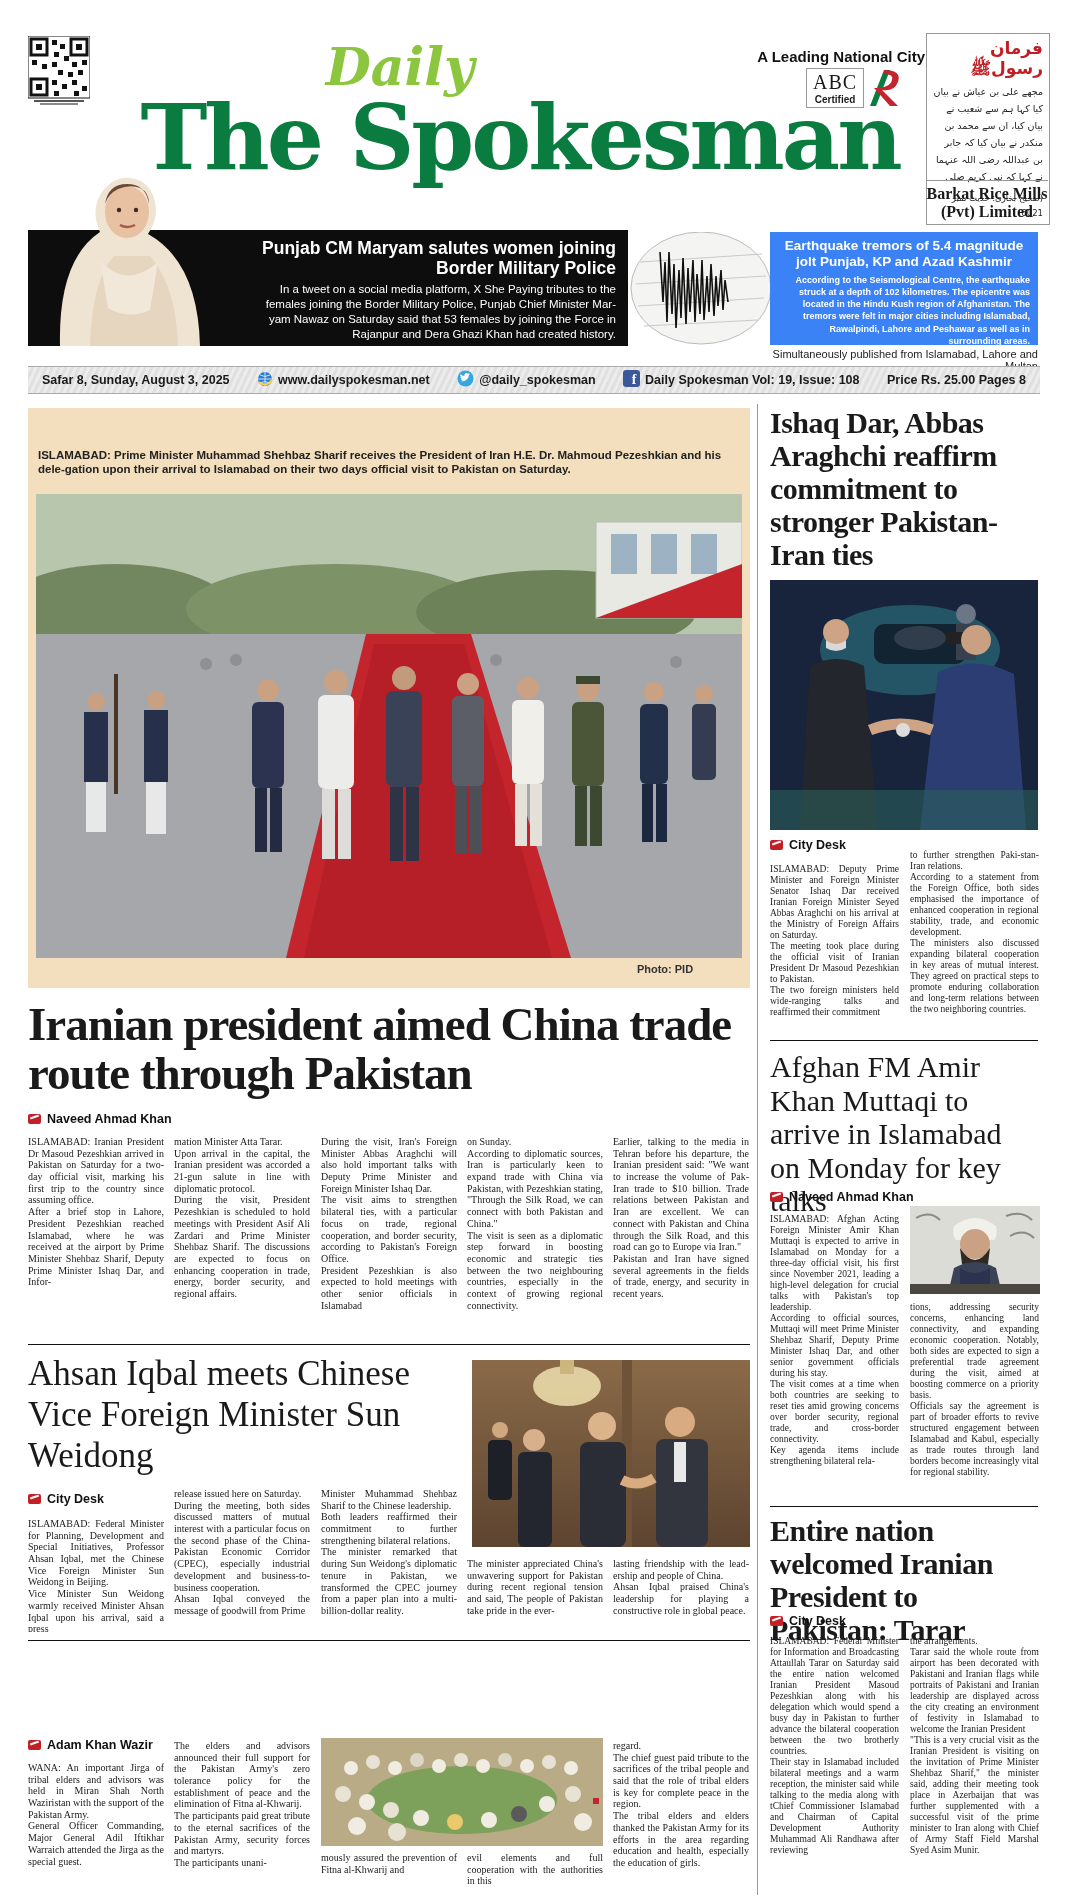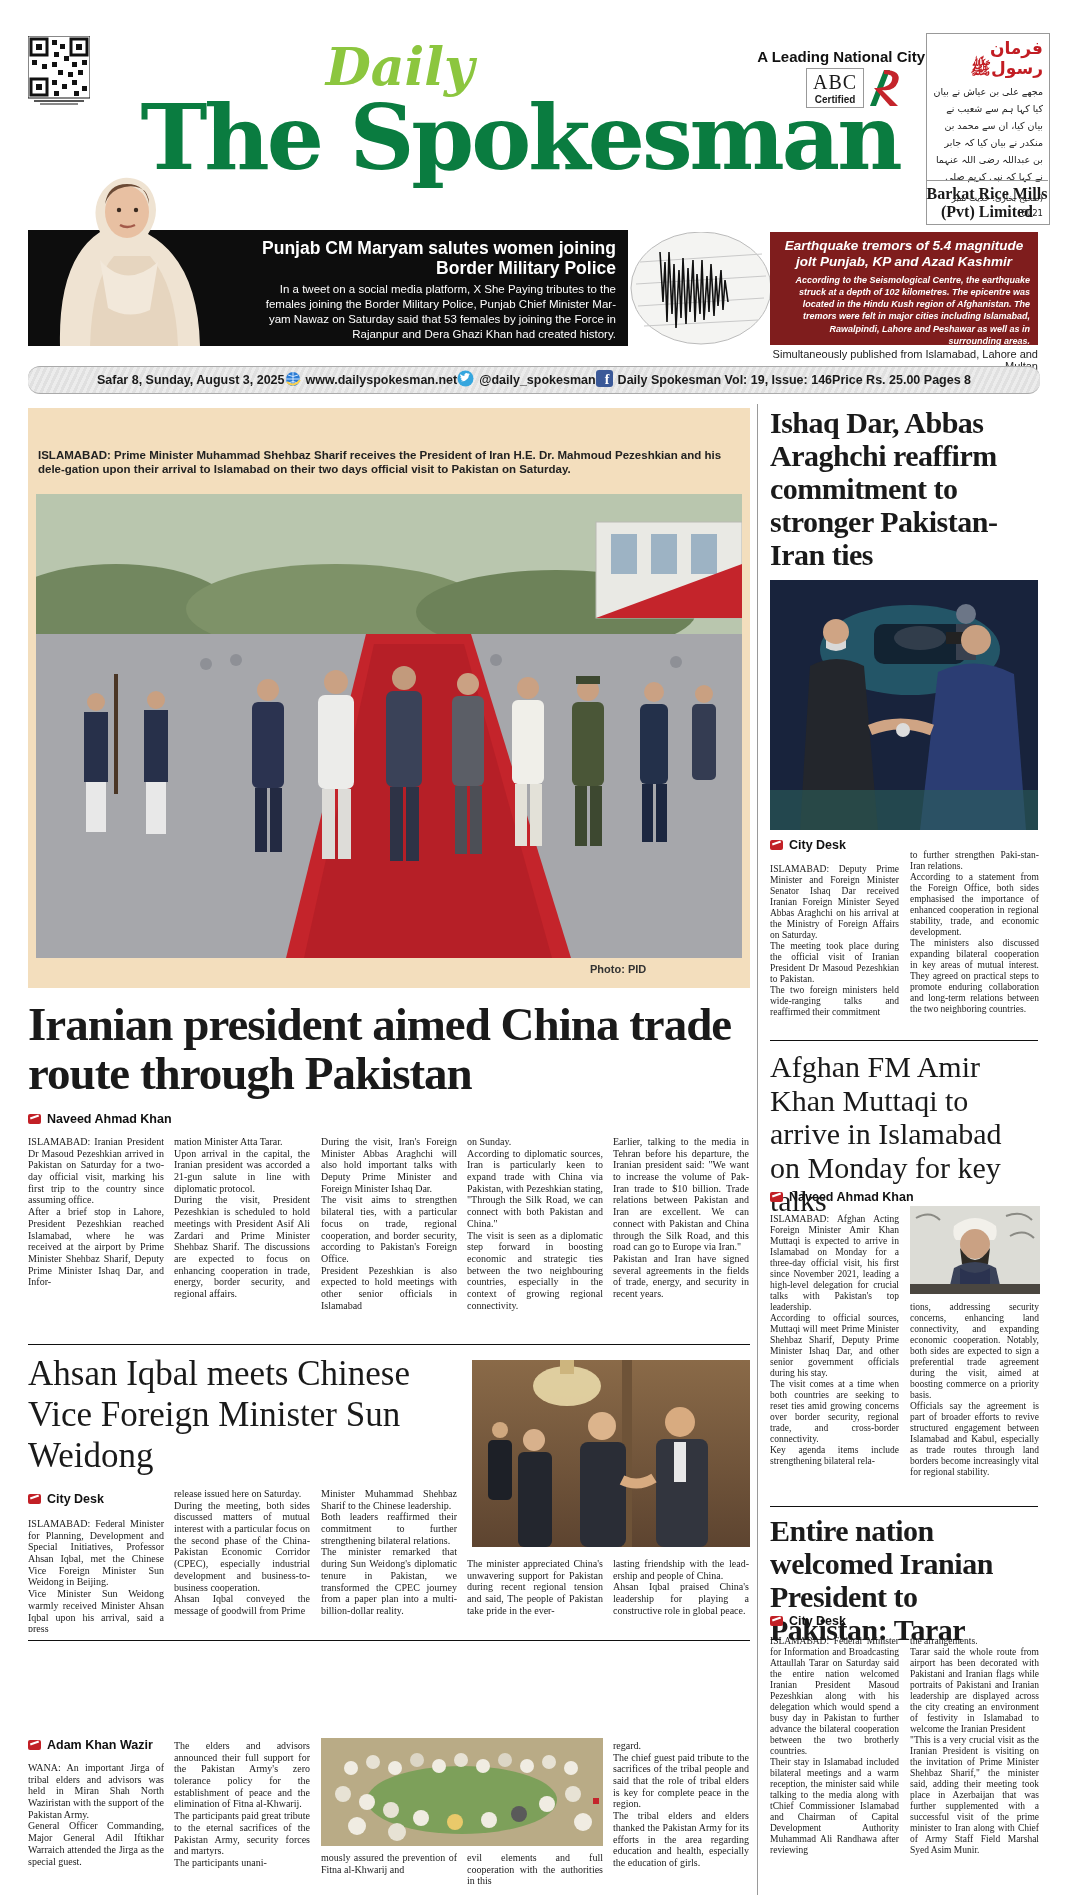--- a/index.html
+++ b/index.html
@@ -17,35 +17,35 @@
   .abc2{font-family:"Liberation Sans",sans-serif;font-size:10px;font-weight:bold;}
   .urdubox{border:1px solid #999;background:#fff;padding:4px 6px;text-align:right;}
   .urduhead{color:#c21d23;font-weight:bold;font-size:17px;font-family:"DejaVu Sans",sans-serif;}
   .urdubody{font-size:9.5px;line-height:1.8;color:#222;font-family:"DejaVu Sans",sans-serif;}
   .advert{font-family:"Liberation Serif",serif;font-weight:bold;font-size:16px;text-align:center;
           border-top:1px solid #999;padding-top:4px;line-height:1.15;}
   
   .blackbox{background:#0d0d0d;color:#fff;}
   .bb-head{font-family:"Liberation Sans",sans-serif;font-weight:bold;font-size:17.5px;line-height:1.15;text-align:right;}
   .bb-body{font-family:"Liberation Sans",sans-serif;font-size:11.5px;line-height:1.3;text-align:right;}
-  .redbox{background:#7f1d1d;color:#fff;font-style:italic;}
+  .redbox{background:#3b82f6;color:#fff;}
   .rb-head{font-family:"Liberation Sans",sans-serif;font-weight:bold;font-size:13.5px;line-height:1.2;text-align:center;}
   .rb-body{font-family:"Liberation Sans",sans-serif;font-weight:bold;font-size:9px;line-height:1.35;text-align:right;}
   .pub{font-family:"Liberation Sans",sans-serif;font-size:11px;color:#222;text-align:right;}
   
   .datebar{background:repeating-linear-gradient(115deg,#ececec 0 3px,#e0e0e0 3px 6px);
            border-top:1px solid #aaa;border-bottom:1px solid #aaa;display:flex;align-items:center;
            font-family:"Liberation Sans",sans-serif;font-weight:bold;font-size:12.5px;color:#1a1a1a;}
   .datebar>div{display:flex;align-items:center;gap:5px;}
   
   .tan{background:#f3debd;}
   .kickerbar{background:#cf2127;color:#fff;display:flex;align-items:center;}
   .kicker{font-family:"DejaVu Sans",sans-serif;font-size:19px;font-weight:bold;padding:0 0 0 38px;}
   .caption{font-family:"Liberation Sans",sans-serif;font-weight:600;font-size:11.5px;line-height:1.25;color:#222;}
-  .credit{font-family:"Liberation Sans",sans-serif;font-weight:bold;font-size:11px;color:#333;text-align:left;}
+  .credit{font-family:"Liberation Sans",sans-serif;font-weight:bold;font-size:11px;color:#333;text-align:center;}
   
   .h-lead{font-weight:bold;font-size:47px;line-height:1.04;letter-spacing:-1px;}
   .h-rail-b{font-weight:bold;font-size:30px;line-height:1.1;letter-spacing:-0.5px;}
   .h-rail-l{font-weight:normal;font-size:30px;line-height:1.12;}
   .h-left-l{font-weight:normal;font-size:35px;line-height:1.17;}
   .h-jirga{font-weight:normal;font-size:38px;line-height:1.08;}
   
   .byline{display:flex;align-items:center;gap:6px;font-family:"Liberation Sans",sans-serif;
           font-weight:bold;font-size:12.5px;color:#111;}
   .bicon{width:13px;height:10px;background:#c22026;border-radius:2px;position:relative;flex:0 0 auto;}
@@ -150,21 +150,21 @@
       <path d="M30 20 l3 50 l2 -40 l2 60 l2 -70 l3 62 l2 -50 l2 64 l3 -58 l2 48 l2 -60 l3 66 l2 -56 l2 44 l3 -52 l2 62 l2 -48 l3 40 l2 -54 l2 60 l3 -44 l2 36 l2 -48 l3 52 l2 -40 l2 30 l3 -36 l2 40 l2 -30 l3 22" fill="none" stroke="#111" stroke-width="1.6"></path>
     </svg>
   </div>
 
   <div class="abs redbox" style="left:770px;top:232px;width:268px;height:113px;">
     <div class="abs rb-head" style="left:8px;top:6px;width:252px;">Earthquake tremors of 5.4 magnitude jolt Punjab, KP and Azad Kashmir</div>
     <div class="abs rb-body" style="left:8px;top:42px;width:252px;">According to the Seismological Centre, the earthquake struck at a depth of 102 kilometres. The epicentre was located in the Hindu Kush region of Afghanistan. The tremors were felt in major cities including Islamabad, Rawalpindi, Lahore and Peshawar as well as in surrounding areas.</div>
   </div>
   <div class="abs pub" style="left:740px;top:348px;width:298px;">Simultaneously published from Islamabad, Lahore and Multan</div>
 
-  <div class="abs datebar" style="left:28px;top:366px;width:1012px;height:28px;padding:0 14px;box-sizing:border-box;justify-content:center;border-radius:12px;">
+  <div class="abs datebar" style="left:28px;top:366px;width:1012px;height:28px;padding:0 14px;box-sizing:border-box;justify-content:space-between;">
     <div>Safar 8, Sunday, August 3, 2025</div>
     <div>
       <span><svg width="16" height="16" viewBox="0 0 16 16">
             <circle cx="8" cy="8" r="7" fill="#2a7bd4"></circle>
             <path d="M1 8 h14 M8 1 v14 M3 4 q5 3 10 0 M3 12 q5 -3 10 0" stroke="#cfe6ff" stroke-width="1" fill="none"></path>
             <path d="M2 11 q7 6 13 -2" stroke="#ffd24a" stroke-width="2" fill="none"></path>
           </svg></span>
       <span>www.dailyspokesman.net</span>
     </div>
     <div>
@@ -172,21 +172,21 @@
             <circle cx="8.5" cy="8.5" r="8" fill="#35a6de"></circle>
             <path d="M4 11 q3 1 5 -1 q3 -2 3 -5 l1 -1 l-1.4 0.3 l1 -1.2 l-1.6 0.6 q-1.6 -1.4 -3 0 q-1 1 -0.6 2.4 q-2.4 -0.2 -4 -2 q-0.8 2 1 3.2 l-1.2 -0.2 q0.2 1.6 1.8 2 l-1.2 0.2 q0.8 1.4 2.2 1.2 q-1.4 1 -2 0.8 Z" fill="#fff"></path>
           </svg></span>
       <span>@daily_spokesman</span>
     </div>
     <div>
       <span><svg width="17" height="17" viewBox="0 0 17 17">
             <rect x="0" y="0" width="17" height="17" rx="3" fill="#3b5998"></rect>
             <text x="11" y="14" font-family="Liberation Serif,serif" font-size="14" font-weight="bold" fill="#fff" text-anchor="middle">f</text>
           </svg></span>
-      <span>Daily Spokesman Vol: 19, Issue: 146</span>
+      <span>Daily Spokesman Vol: 19, Issue: 108</span>
     </div>
     <div>Price Rs. 25.00 Pages 8</div>
   </div>
 
   <div class="abs tan" style="left:28px;top:408px;width:722px;height:580px;"></div>
   <div class="abs caption" style="left:38px;top:448px;width:702px;height:42px;">ISLAMABAD: Prime Minister Muhammad Shehbaz Sharif receives  the President of Iran H.E. Dr. Mahmoud Pezeshkian and his dele-gation upon their arrival to Islamabad on their two days official visit to Pakistan on Saturday.</div>
 
   <div class="abs" style="left:36px;top:494px;">
     <svg width="706" height="464" viewBox="0 0 706 464">
       <rect width="706" height="140" fill="#b9c6ae"></rect>

